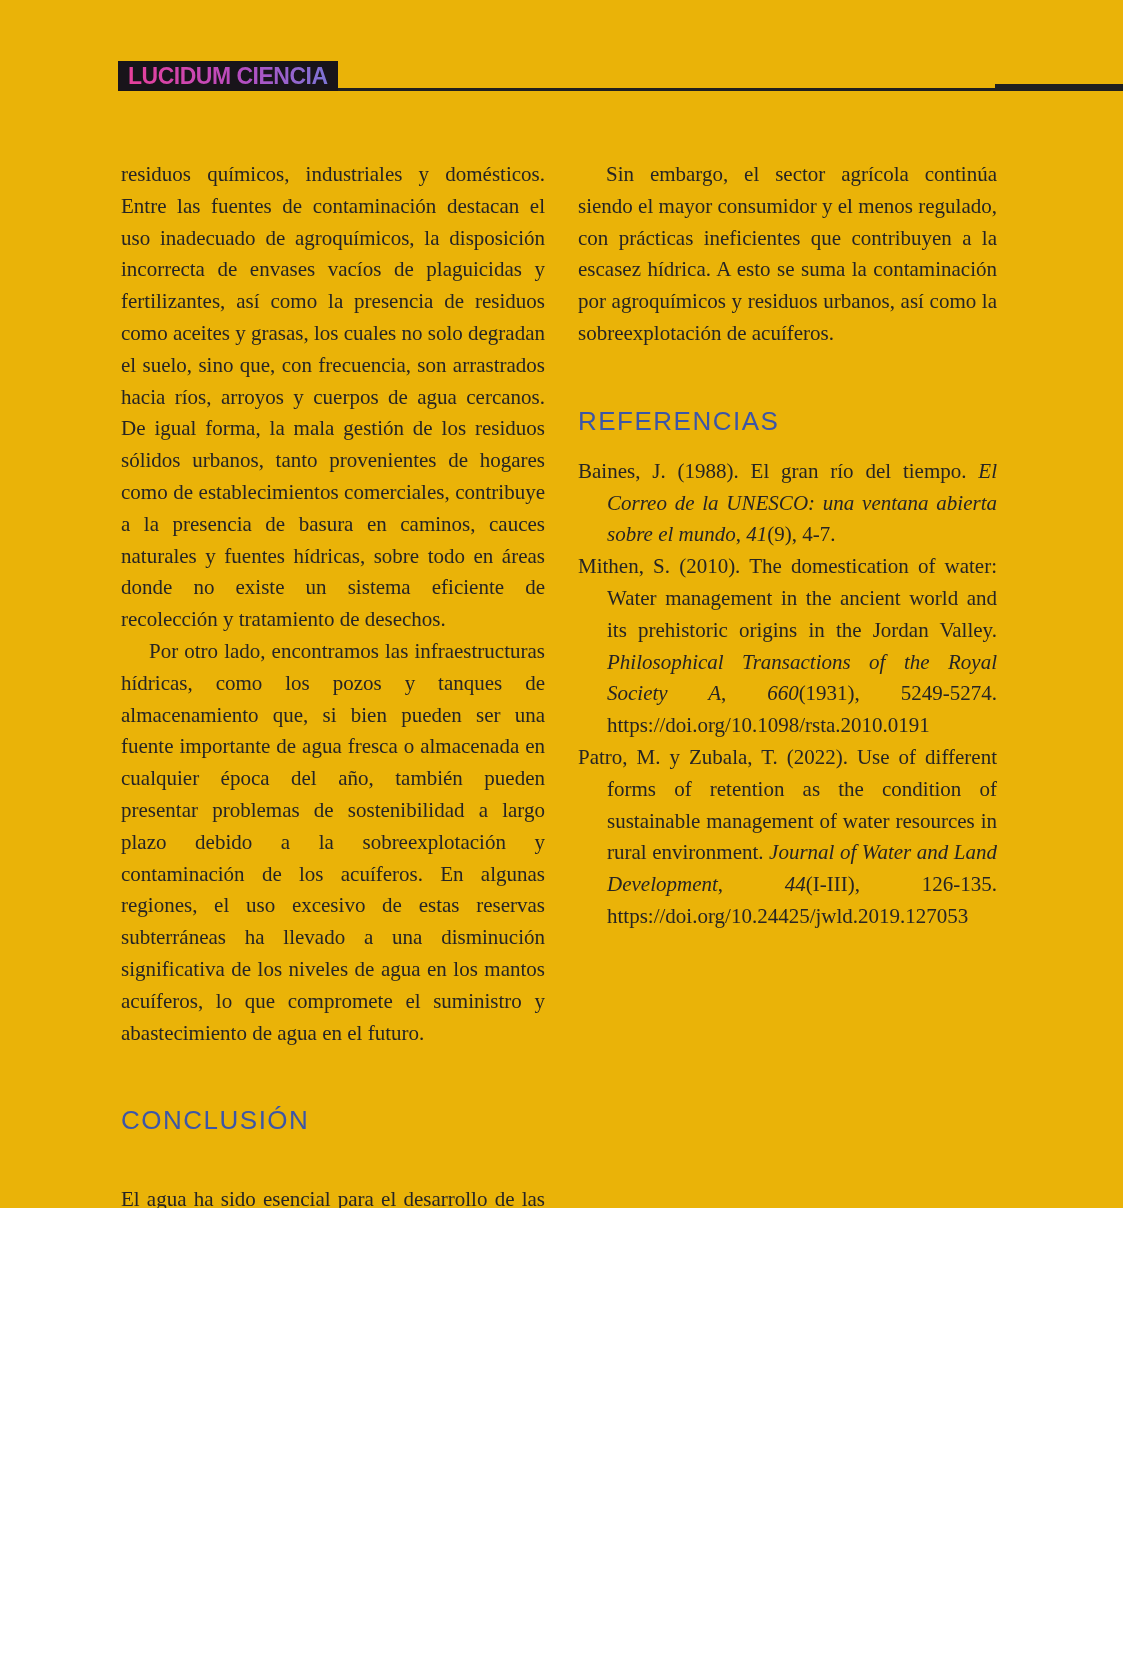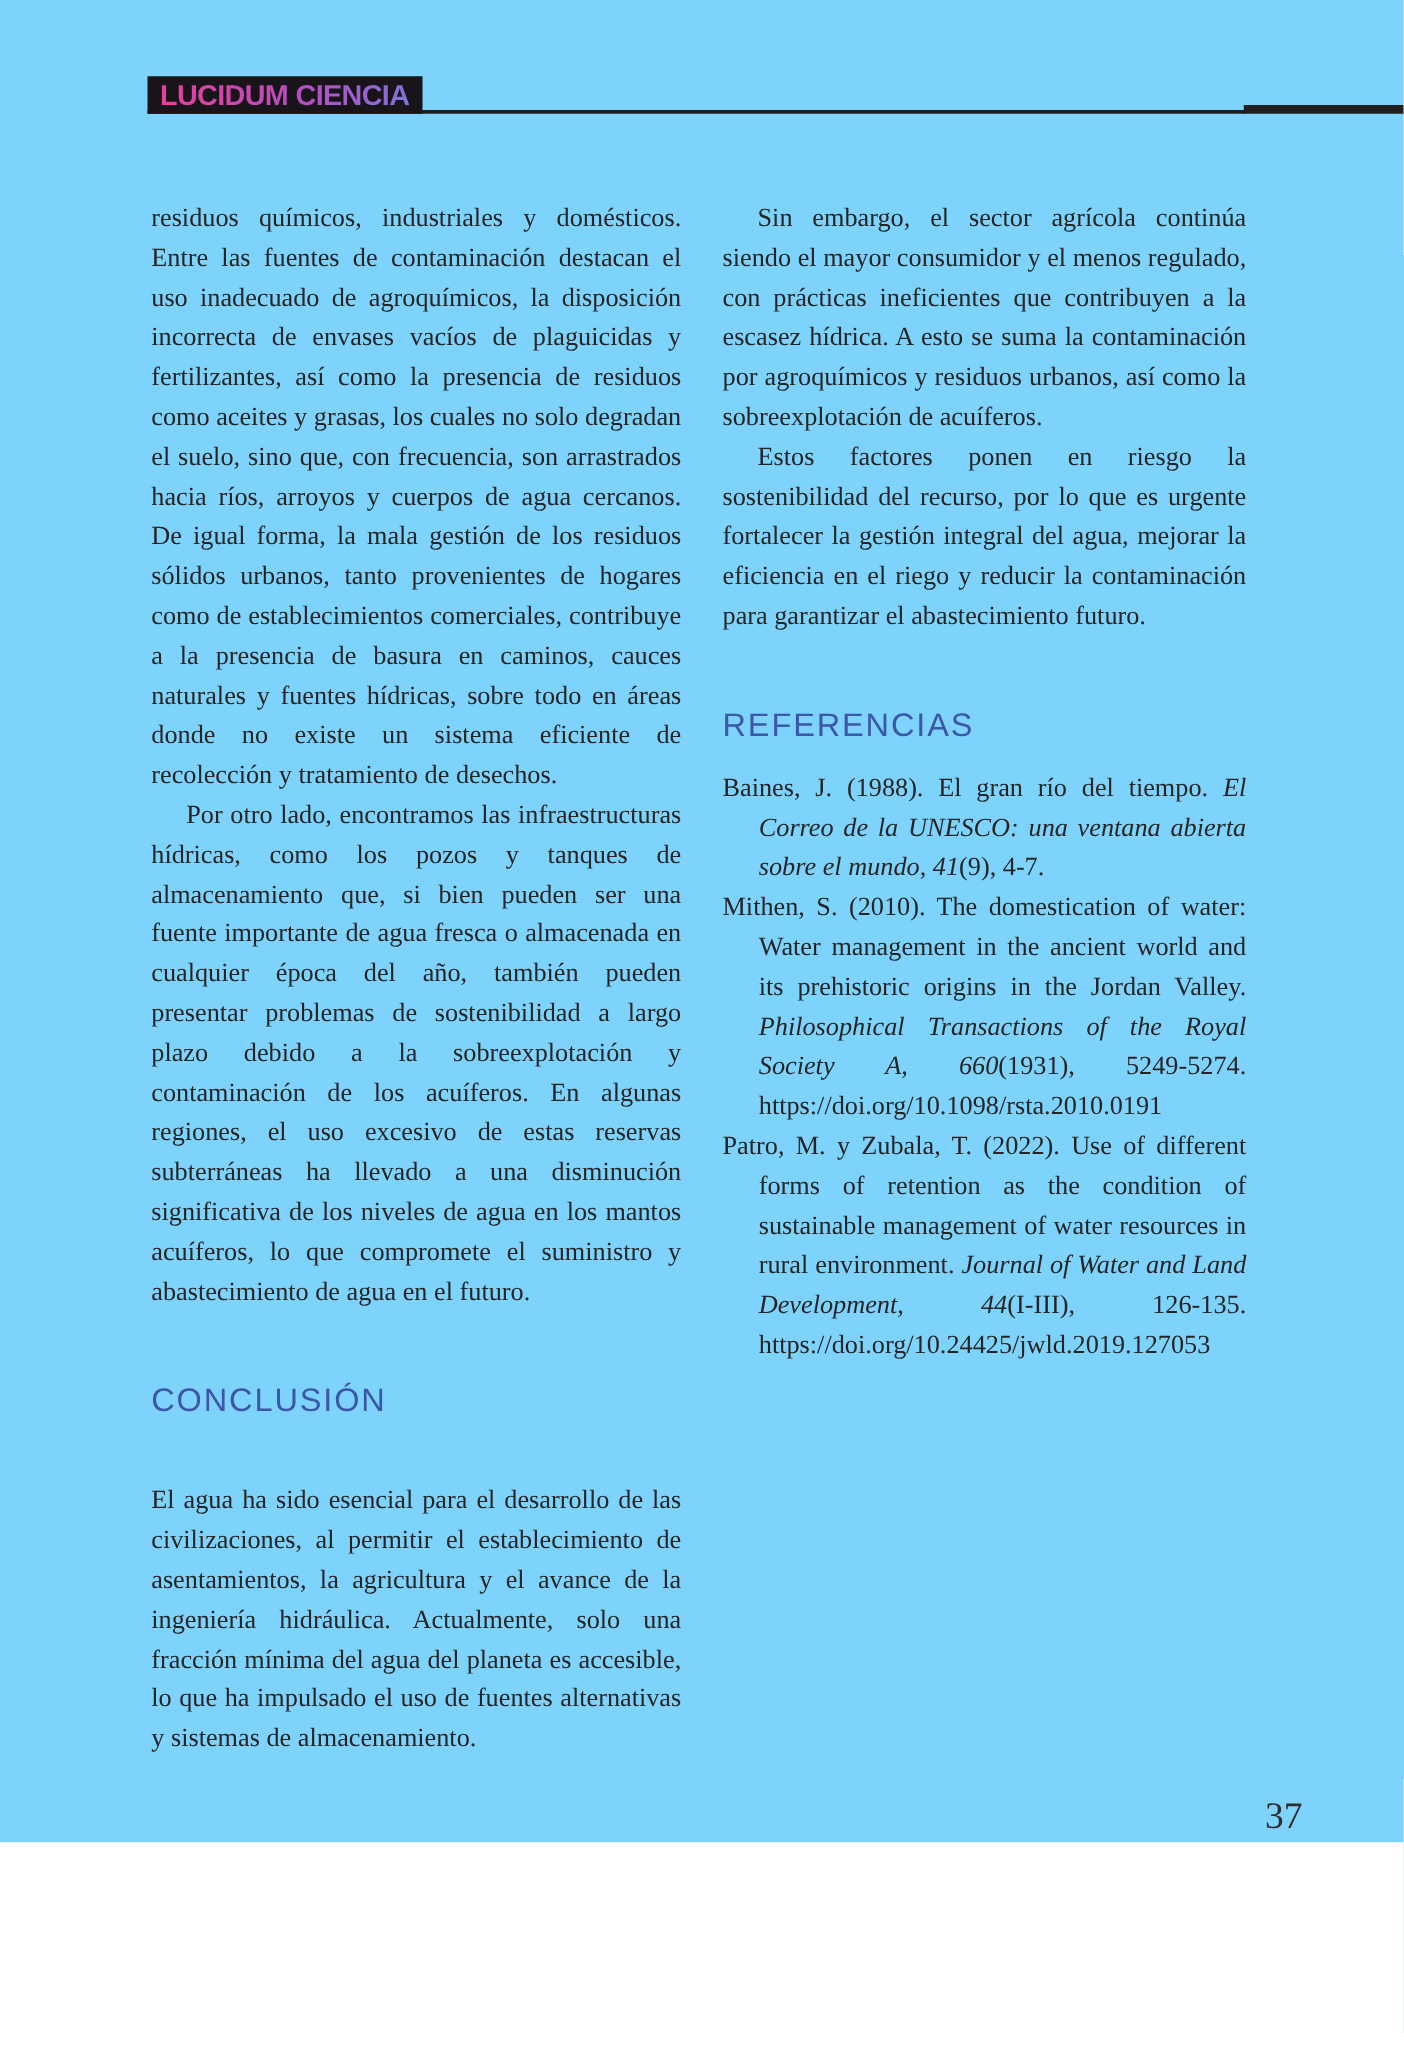--- a/index.html
+++ b/index.html
@@ -1,21 +1,21 @@
 <!DOCTYPE html>
 <html lang="es" style="--body-text: #262424; --heading-blue: #3c56a8; --rule-black: #1f1f1f; --logo-bg: #18141a; --logo-gradient-from: #e8409b; --logo-gradient-mid: #b84cc0; --logo-gradient-to: #7e74d6; --footer-text: #3f3f3f; --separator-blue: #3b55a5; --page-number-color: #2e2c2d;"><head>
 <meta charset="utf-8">
 <style>
   * { margin: 0; padding: 0; box-sizing: border-box; }
   html, body { background: #ffffff; }
   .page {
     position: relative;
     width: 1123px;
-    height: 1474px;
-    background: #7dd3fc;
+    height: 1208px;
+    background: #eab308;
     overflow: hidden;
     font-family: "Liberation Serif", serif;
   }
 
   
   .hdr-rule-thin {
     position: absolute;
     left: 118px; top: 88px;
     width: 878px; height: 2.5px;
     background: var(--rule-black, #1f1f1f);
@@ -135,21 +135,20 @@
 
   <section class="col col-left">
     <p class="body-p">residuos químicos, industriales y domésticos. Entre las fuentes de contaminación destacan el uso inadecuado de agroquímicos, la disposición incorrecta de envases vacíos de plaguicidas y fertilizantes, así como la presencia de residuos como aceites y grasas, los cuales no solo degradan el suelo, sino que, con frecuencia, son arrastrados hacia ríos, arroyos y cuerpos de agua cercanos. De igual forma, la mala gestión de los residuos sólidos urbanos, tanto provenientes de hogares como de establecimientos comerciales, contribuye a la presencia de basura en caminos, cauces naturales y fuentes hídricas, sobre todo en áreas donde no existe un sistema eficiente de recolección y tratamiento de desechos.</p>
     <p class="body-p indent">Por otro lado, encontramos las infraestructuras hídricas, como los pozos y tanques de almacenamiento que, si bien pueden ser una fuente importante de agua fresca o almacenada en cualquier época del año, también pueden presentar problemas de sostenibilidad a largo plazo debido a la sobreexplotación y contaminación de los acuíferos. En algunas regiones, el uso excesivo de estas reservas subterráneas ha llevado a una disminución significativa de los niveles de agua en los mantos acuíferos, lo que compromete el suministro y abastecimiento de agua en el futuro.</p>
     <h2 class="section-heading">CONCLUSIÓN</h2>
     <p class="body-p after-heading">El agua ha sido esencial para el desarrollo de las civilizaciones, al permitir el establecimiento de asentamientos, la agricultura y el avance de la ingeniería hidráulica. Actualmente, solo una fracción mínima del agua del planeta es accesible, lo que ha impulsado el uso de fuentes alternativas y sistemas de almacenamiento.</p>
   </section>
 
   <section class="col col-right">
     <p class="body-p indent">Sin embargo, el sector agrícola continúa siendo el mayor consumidor y el menos regulado, con prácticas ineficientes que contribuyen a la escasez hídrica. A esto se suma la contaminación por agroquímicos y residuos urbanos, así como la sobreexplotación de acuíferos.</p>
-    <p class="body-p indent">Estos factores ponen en riesgo la sostenibilidad del recurso, por lo que es urgente fortalecer la gestión integral del agua, mejorar la eficiencia en el riego y reducir la contaminación para garantizar el abastecimiento futuro.</p>
     <h2 class="section-heading">REFERENCIAS</h2>
     <ul class="refs">
       <li class="ref"><span>Baines, J. (1988). El gran río del tiempo. </span><i>El Correo de la UNESCO: una ventana abierta sobre el mundo</i><span>, </span><i>41</i><span>(9), 4-7.</span></li>
       <li class="ref"><span>Mithen, S. (2010). The domestication of water: Water management in the ancient world and its prehistoric origins in the Jordan Valley. </span><i>Philosophical Transactions of the Royal Society A</i><span>, </span><i>660</i><span>(1931), 5249-5274. https://doi.org/10.1098/rsta.2010.0191</span></li>
       <li class="ref"><span>Patro, M. y Zubala, T. (2022). Use of different forms of retention as the condition of sustainable management of water resources in rural environment. </span><i>Journal of Water and Land Development</i><span>, </span><i>44</i><span>(I-III), 126-135. https://doi.org/10.24425/jwld.2019.127053</span></li>
     </ul>
   </section>
 
   <footer>
     <div class="footer-meta">

